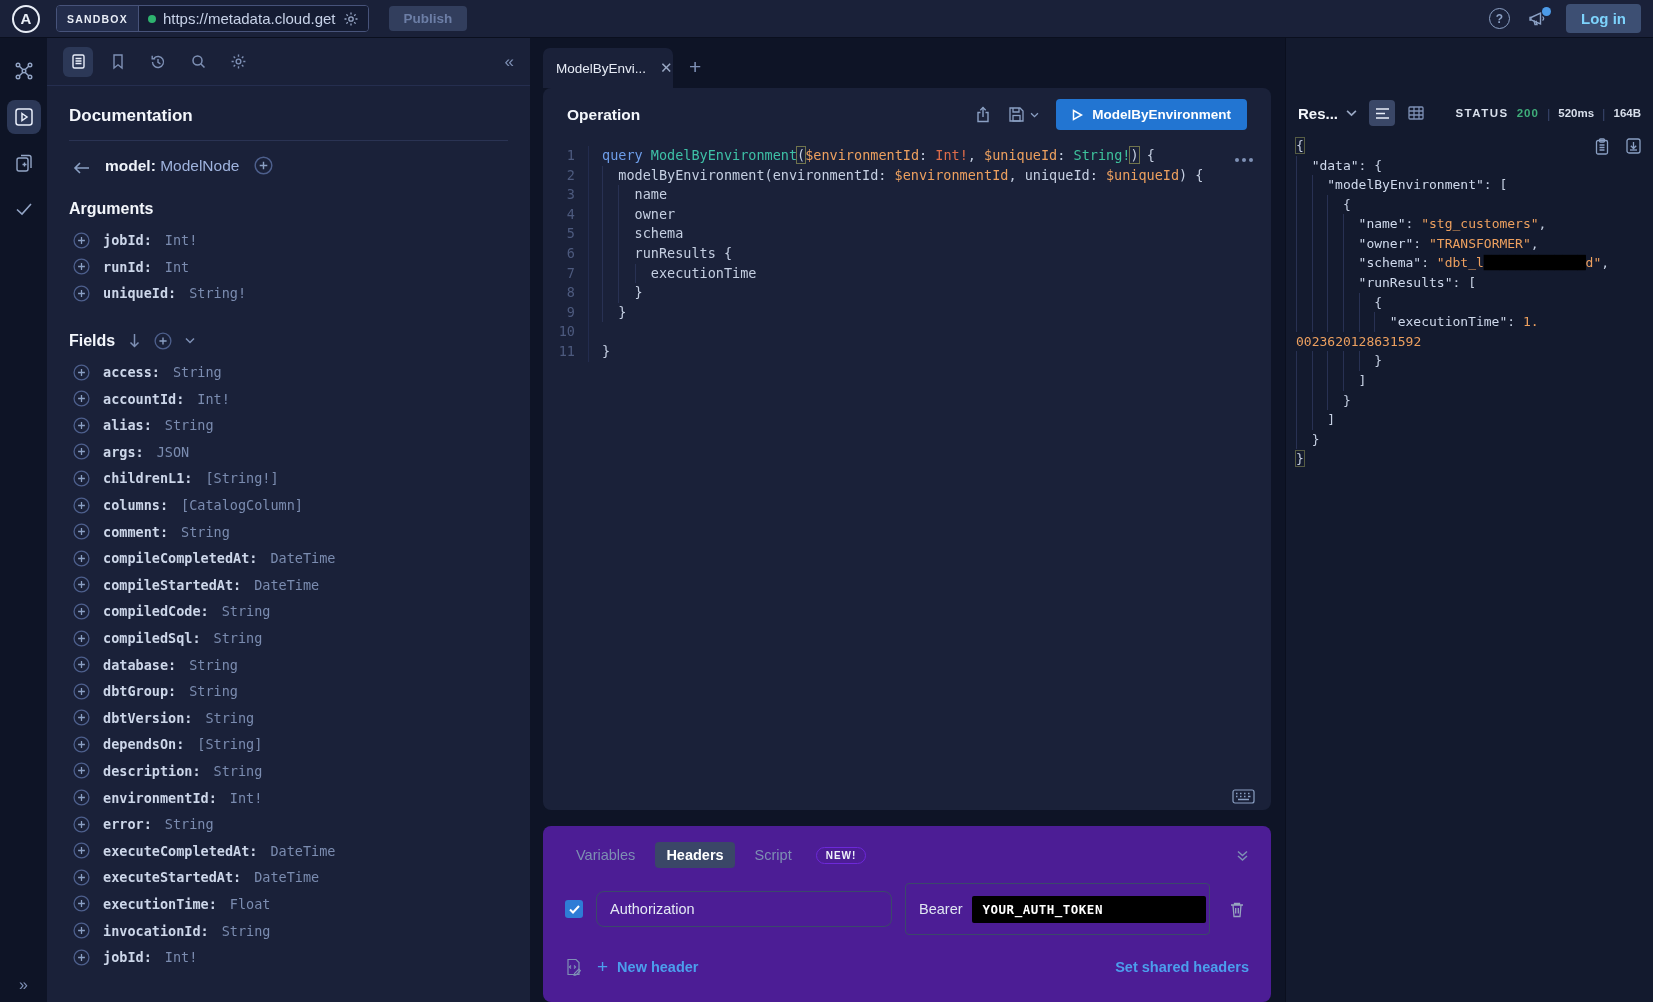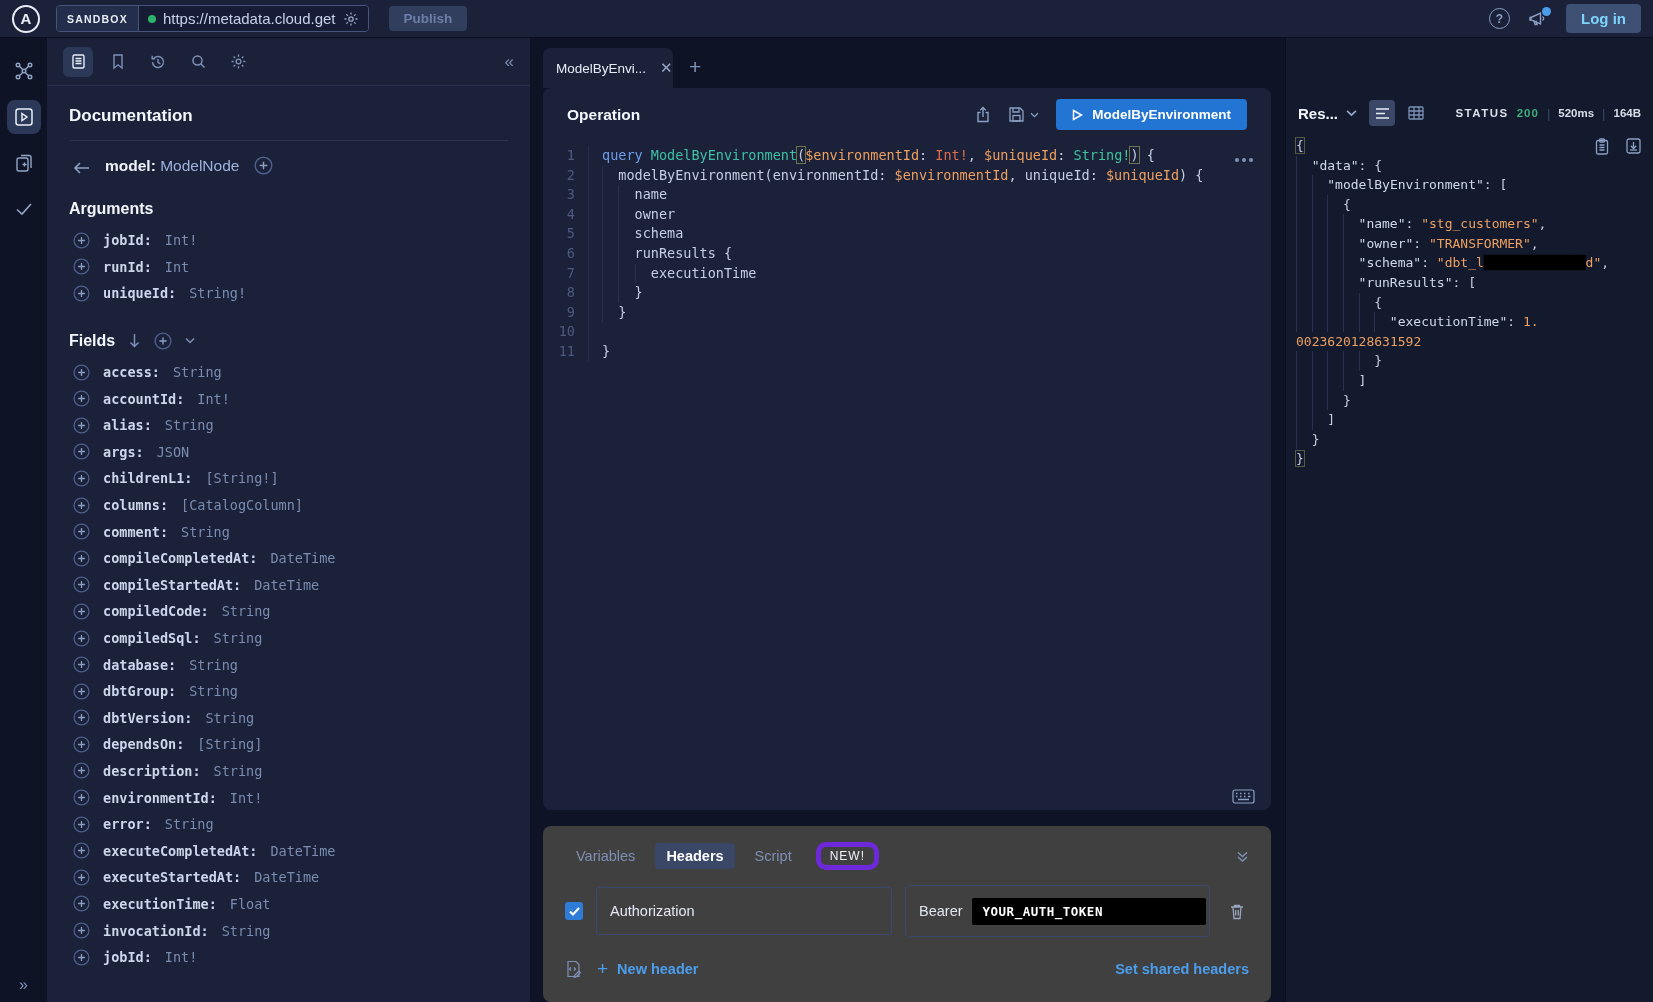--- a/index.html
+++ b/index.html
@@ -82,31 +82,31 @@
             border-right:1px solid #232c4e; margin-right:13px; }
   .cl .lc { white-space:pre; }
   .g { display:inline-block; width:2ch; height:19.6px; border-left:1px solid #283153; vertical-align:top; }
   .c-kw { color:#6e9eea; } .c-op { color:#3ec0a6; } .c-var { color:#eda05f; }
   .c-tint { color:#df6c4a; } .c-tstr { color:#3ec29c; } .c-p { color:#c5cfe2; }
   .c-brx { color:#c5cfe2; outline:1px solid #70744d; }
   .meatball { position:absolute; top:70px; right:18px; display:flex; gap:3px; }
   .meatball i { width:4px; height:4px; border-radius:50%; background:#7e90b5; }
   .kbd-hint { position:absolute; bottom:6px; right:16px; color:#8ba0c4; display:flex; }
 
-  .bottom-card { height:176px; background:#404040; border-radius:8px; margin-top:16px;
+  .bottom-card { height:176px; background:#4c1d95; border-radius:8px; margin-top:16px;
                  display:flex; flex-direction:column; padding:10px 22px 0; }
   .btabs { display:flex; align-items:center; padding:6px 0 11px; gap:9px; }
   .btab { color:#7d8fb3; font-size:14.5px; padding:5px 11px; }
   .btab.active { background:#3a4767; color:#fff; font-weight:700; border-radius:4px; }
-  .new-badge { border:5px solid #6d28d9; border-radius:10px; padding:2px 9px; font-size:12px;
-               font-weight:400; letter-spacing:1px; color:#eef2f9; margin-left:4px; }
+  .new-badge { border:1px solid #6d28d9; border-radius:10px; padding:2px 9px; font-size:10px;
+               font-weight:700; letter-spacing:1px; color:#eef2f9; margin-left:4px; }
   .chev2 { margin-left:auto; color:#7e90b5; display:flex; }
   .hrow { display:flex; align-items:center; gap:13px; padding:4px 0 8px; }
   .cbx { width:18px; height:18px; background:#2e7cd6; border-radius:3px; display:grid; place-items:center; color:#fff; }
-  .key-input { width:296px; height:48px; border:1px solid #3b486b; border-radius:2px; display:flex;
+  .key-input { width:296px; height:36px; border:1px solid #3b486b; border-radius:8px; display:flex;
                align-items:center; padding:0 13px; color:#e3e9f4; font-size:14.5px; }
   .val-input { flex:1; height:52px; border:1px solid #3b486b; border-radius:4px; display:flex;
                align-items:center; gap:9px; padding:0 3px 0 13px; }
   .bearer { color:#dfe6f2; font-size:14.5px; }
   .token { flex:1; background:#000; border-radius:2px; padding:6px 11px; font-family:"DejaVu Sans Mono", monospace;
            font-size:12.5px; font-weight:700; color:#fff; letter-spacing:0.5px; }
   .trash { color:#97a5c0; display:flex; margin:0 4px 0 6px; }
   .brow { display:flex; align-items:center; gap:15px; padding:13px 0; }
   .blue-link { color:#4c9eed; font-weight:700; font-size:14.5px; display:flex; align-items:center; gap:9px; }
   .blue-link .plus { font-size:19px; font-weight:400; }

